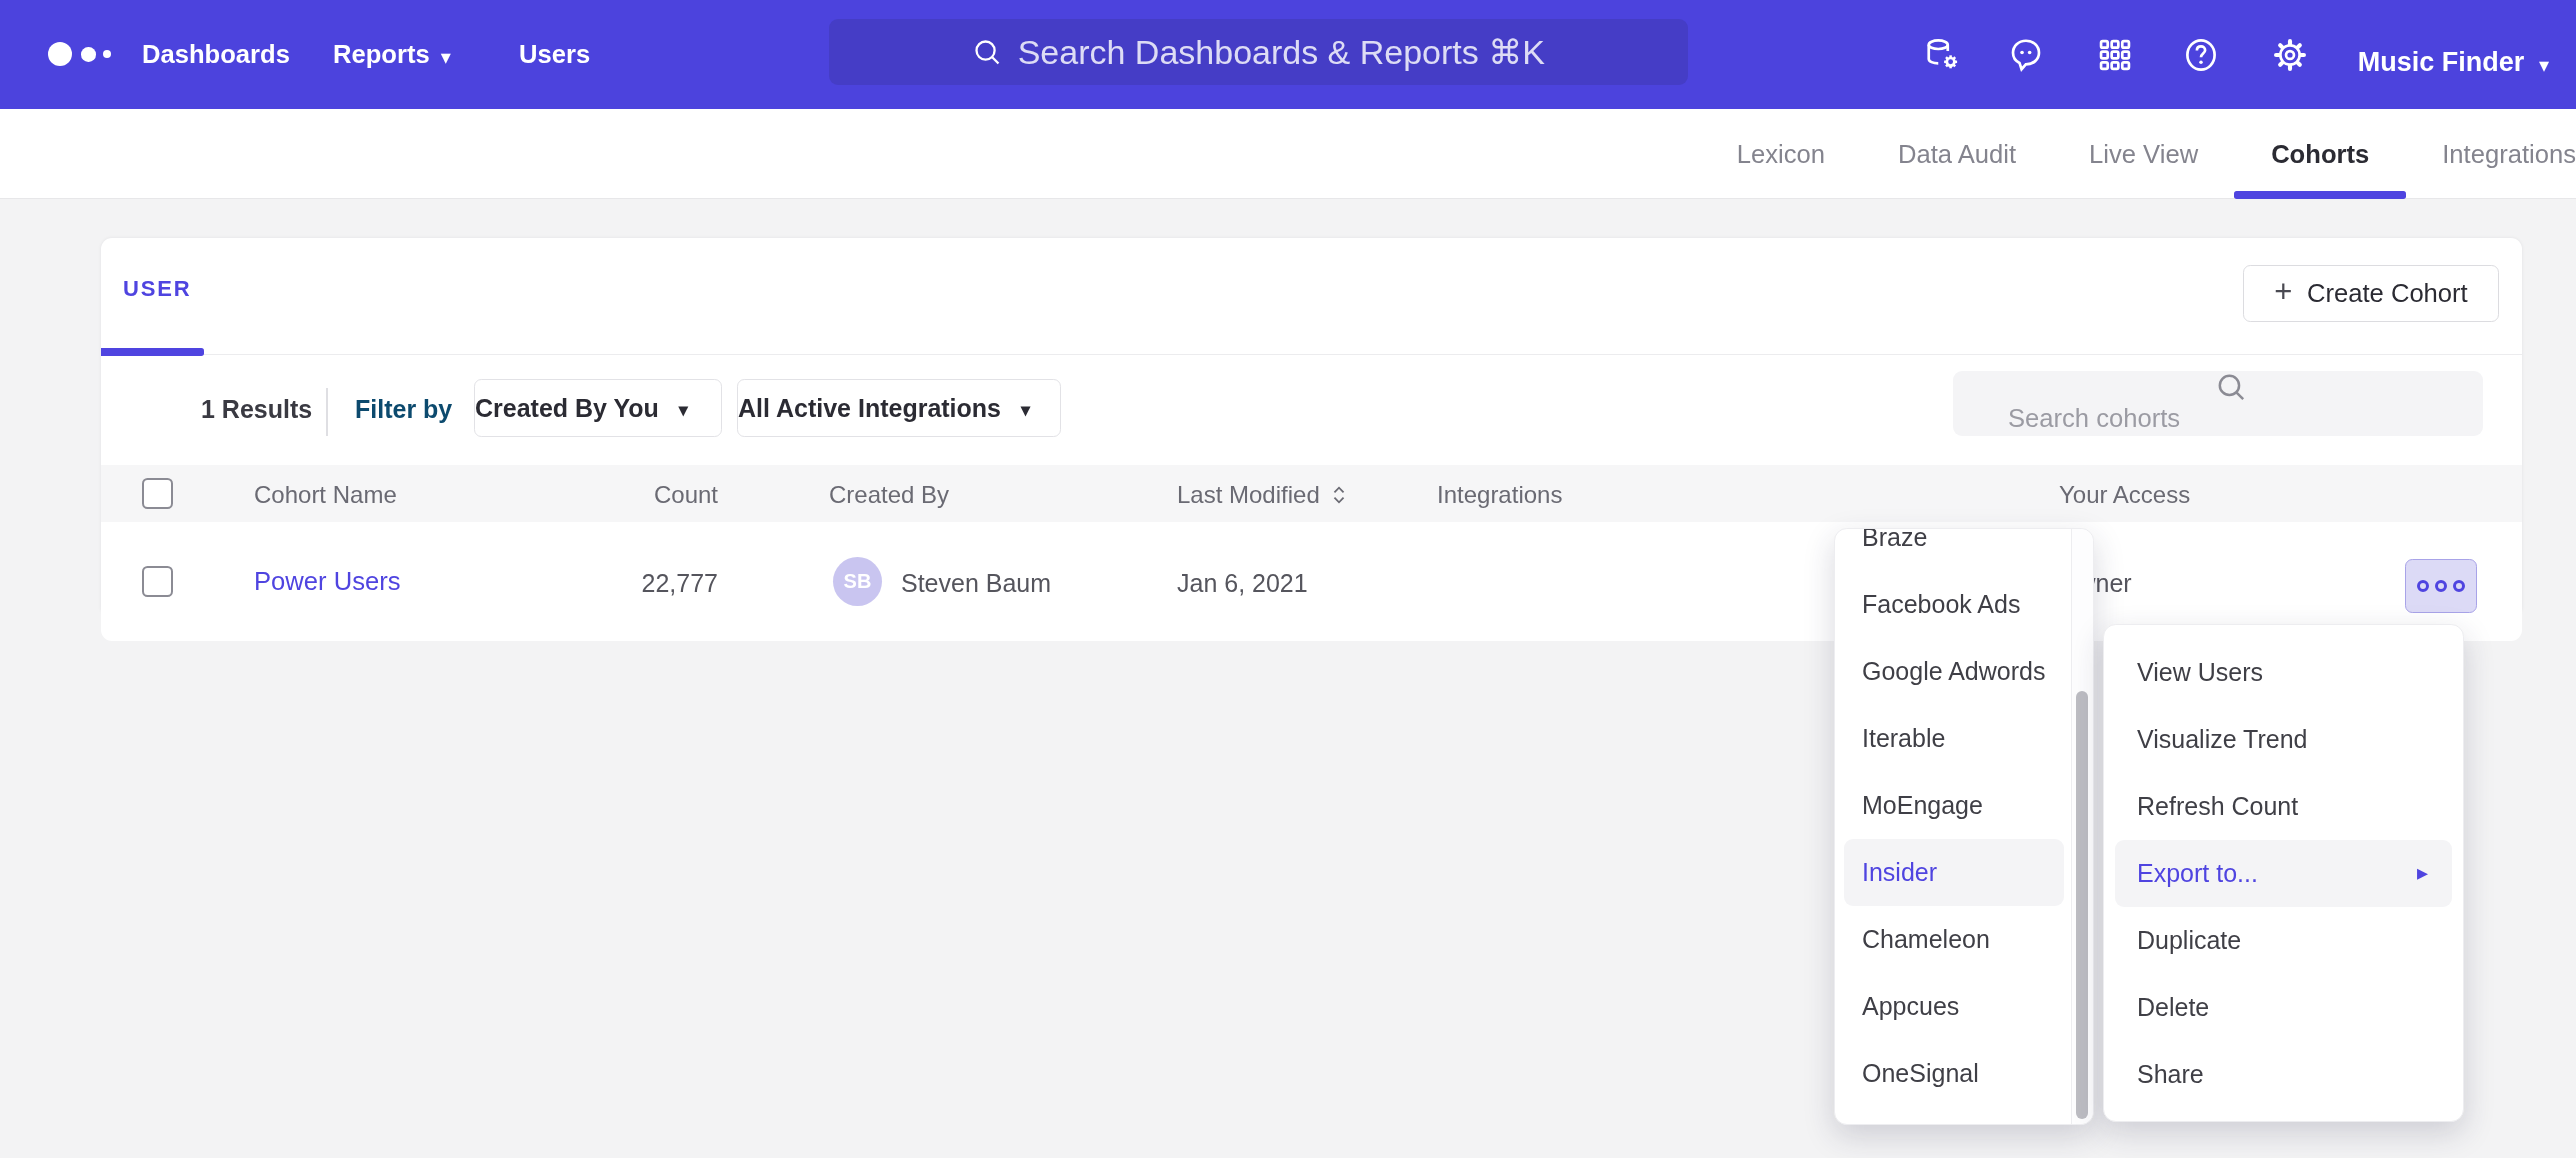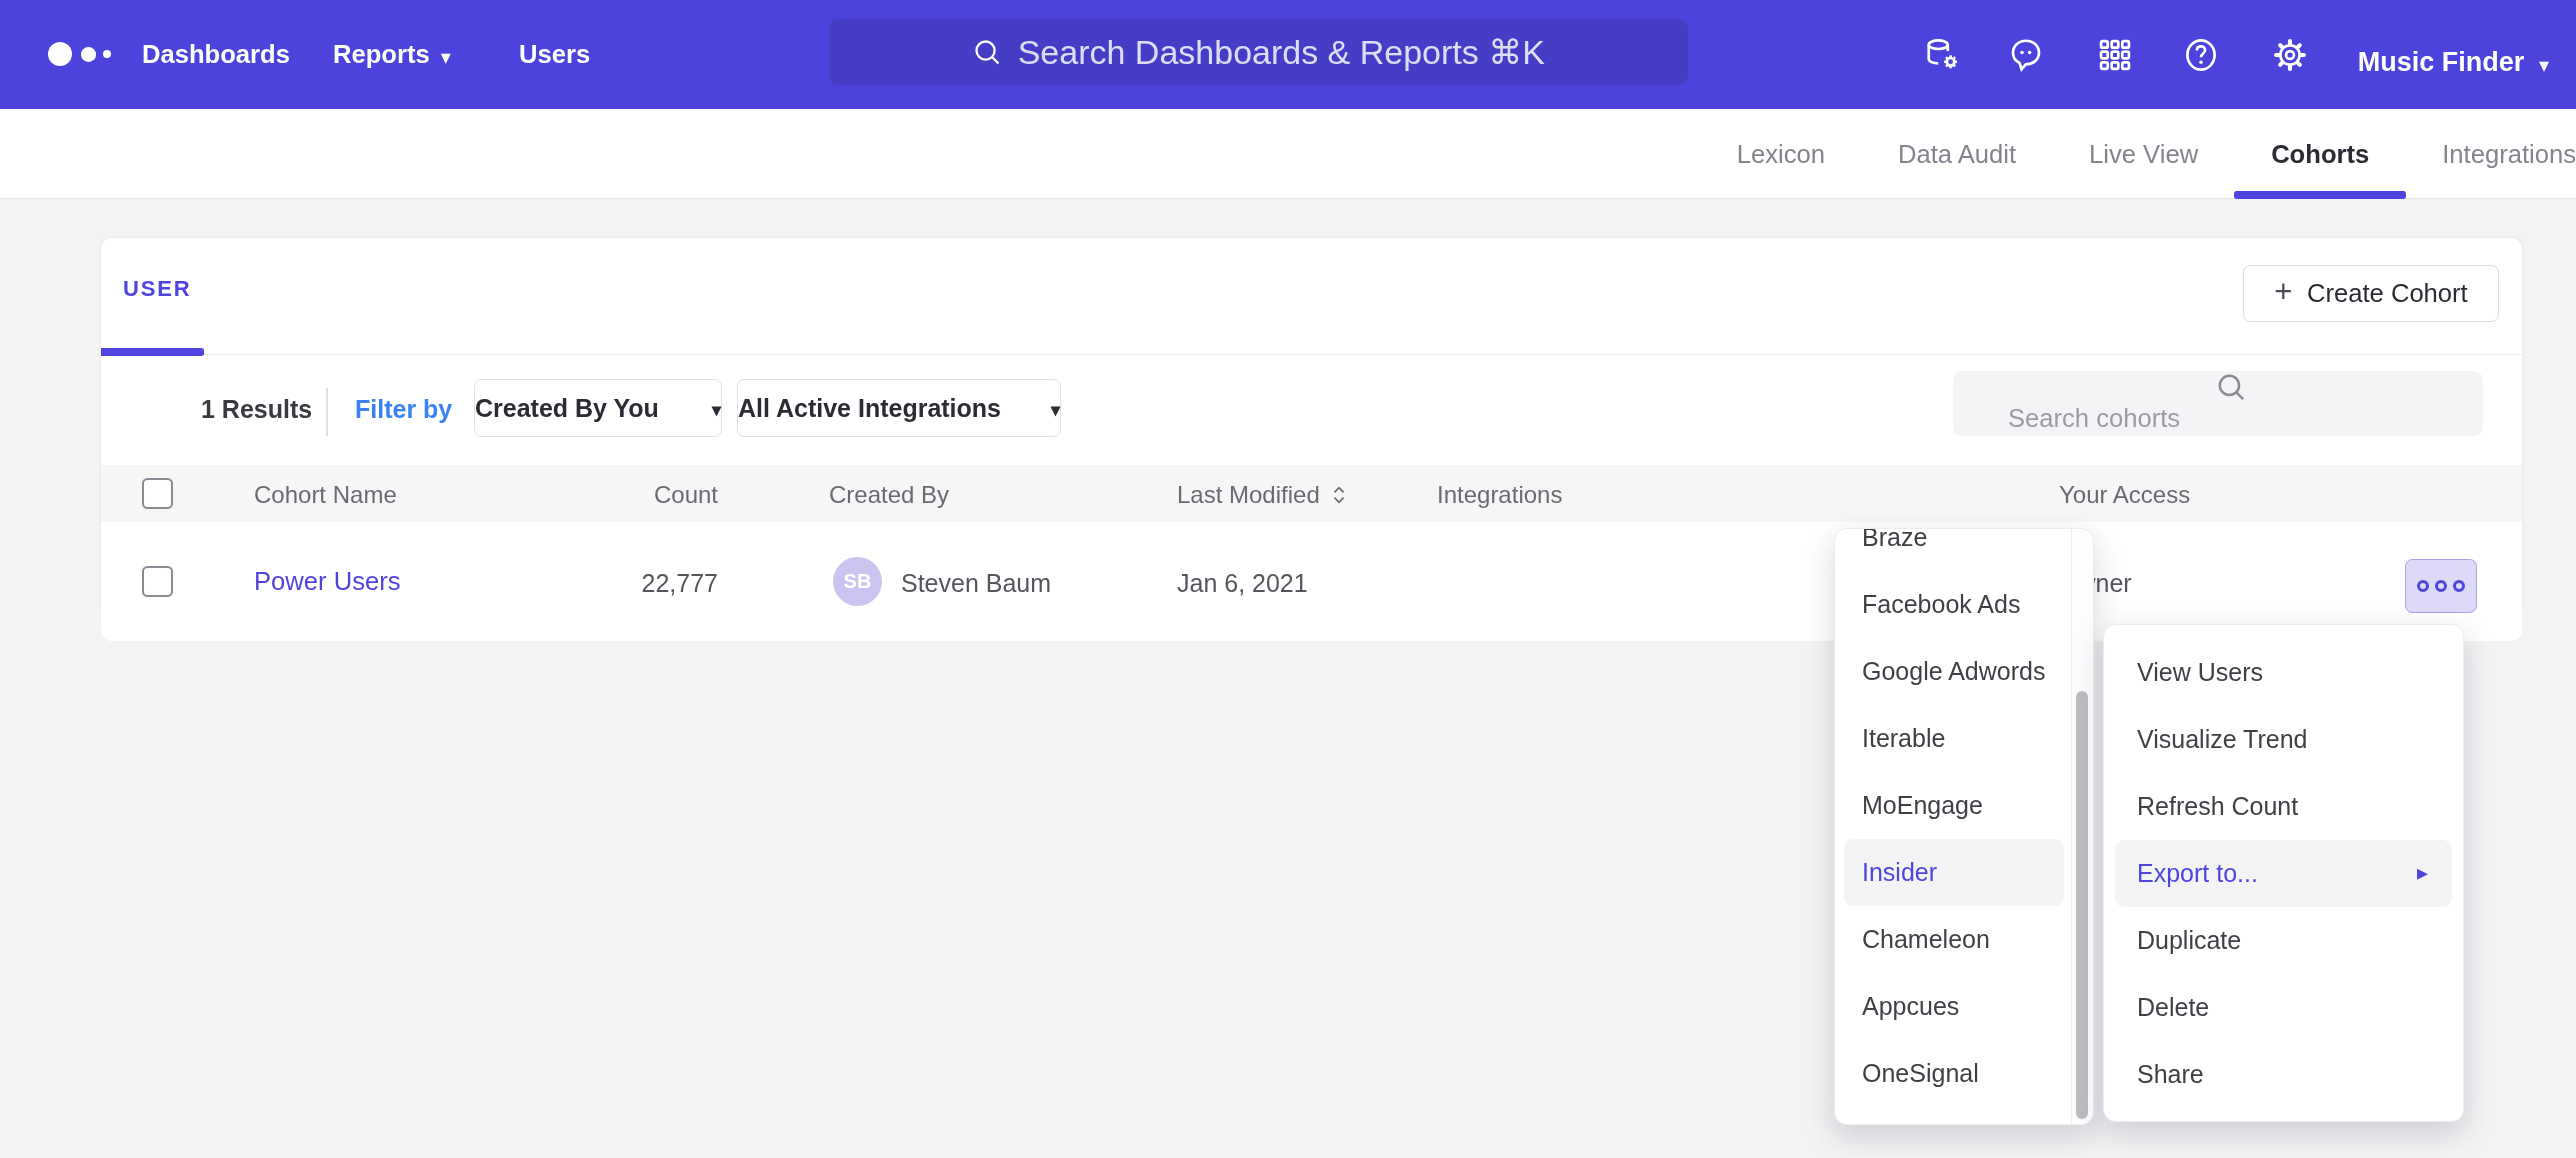--- a/index.html
+++ b/index.html
@@ -50,24 +50,24 @@
   .create-btn { position: absolute; right: 23px; top: 27px; height: 57px; width: 256px;
                 border: 1.8px solid #dcdce0; border-radius: 7.3px; background: #fff;
                 display: flex; align-items: center; justify-content: center; gap: 14.6px;
                 font-size: 25.6px; color: #2b2b33; font-weight: 500; cursor: pointer; }
   .create-btn .plus { font-size: 31px; color: #4a4a52; font-weight: 400; transform: translateY(-1.8px); }
 
   
   .toolbar { position: absolute; left: 0; top: 117px; width: 100%; height: 111px; }
   .results { position: absolute; left: 100px; top: 40px; font-size: 25px; font-weight: 700; color: #3a3a42; }
   .v-divider { position: absolute; left: 225px; top: 33px; width: 1.8px; height: 48px; background: #dfdfe3; }
-  .filter-by { position: absolute; left: 254px; top: 40px; font-size: 25px; font-weight: 700; color: #3b82f6; }
+  .filter-by { position: absolute; left: 254px; top: 40px; font-size: 25px; font-weight: 700; color: #0c4a6e; }
   .filter-btn { position: absolute; top: 24px; height: 58px; border: 1.8px solid #e2e2e6;
                 border-radius: 7.3px; background: #fff; display: flex; align-items: center;
-                justify-content: space-between; gap: 4px; font-size: 25px; font-weight: 700;
+                justify-content: flex-start; gap: 20px; font-size: 25px; font-weight: 700;
                 color: #2b2b33; cursor: pointer; }
   .filter-btn .caret { color: #2b2b33; font-size: 18px; }
   .cohort-search { position: absolute; left: 1852px; top: 15.5px; width: 530px; height: 65px;
                    background: #f4f4f6; border-radius: 9px; display: flex; align-items: center; flex-direction: column; }
   .cohort-search svg { margin-left: 27px; }
   .cohort-search input { border: none; outline: none; background: transparent; font-size: 25.6px;
                          color: #55555d; margin-left: 18px; width: 438px;
                          font-family: "Liberation Sans", "DejaVu Sans", sans-serif; }
   .cohort-search input::placeholder { color: #9b9ba3; }
 

